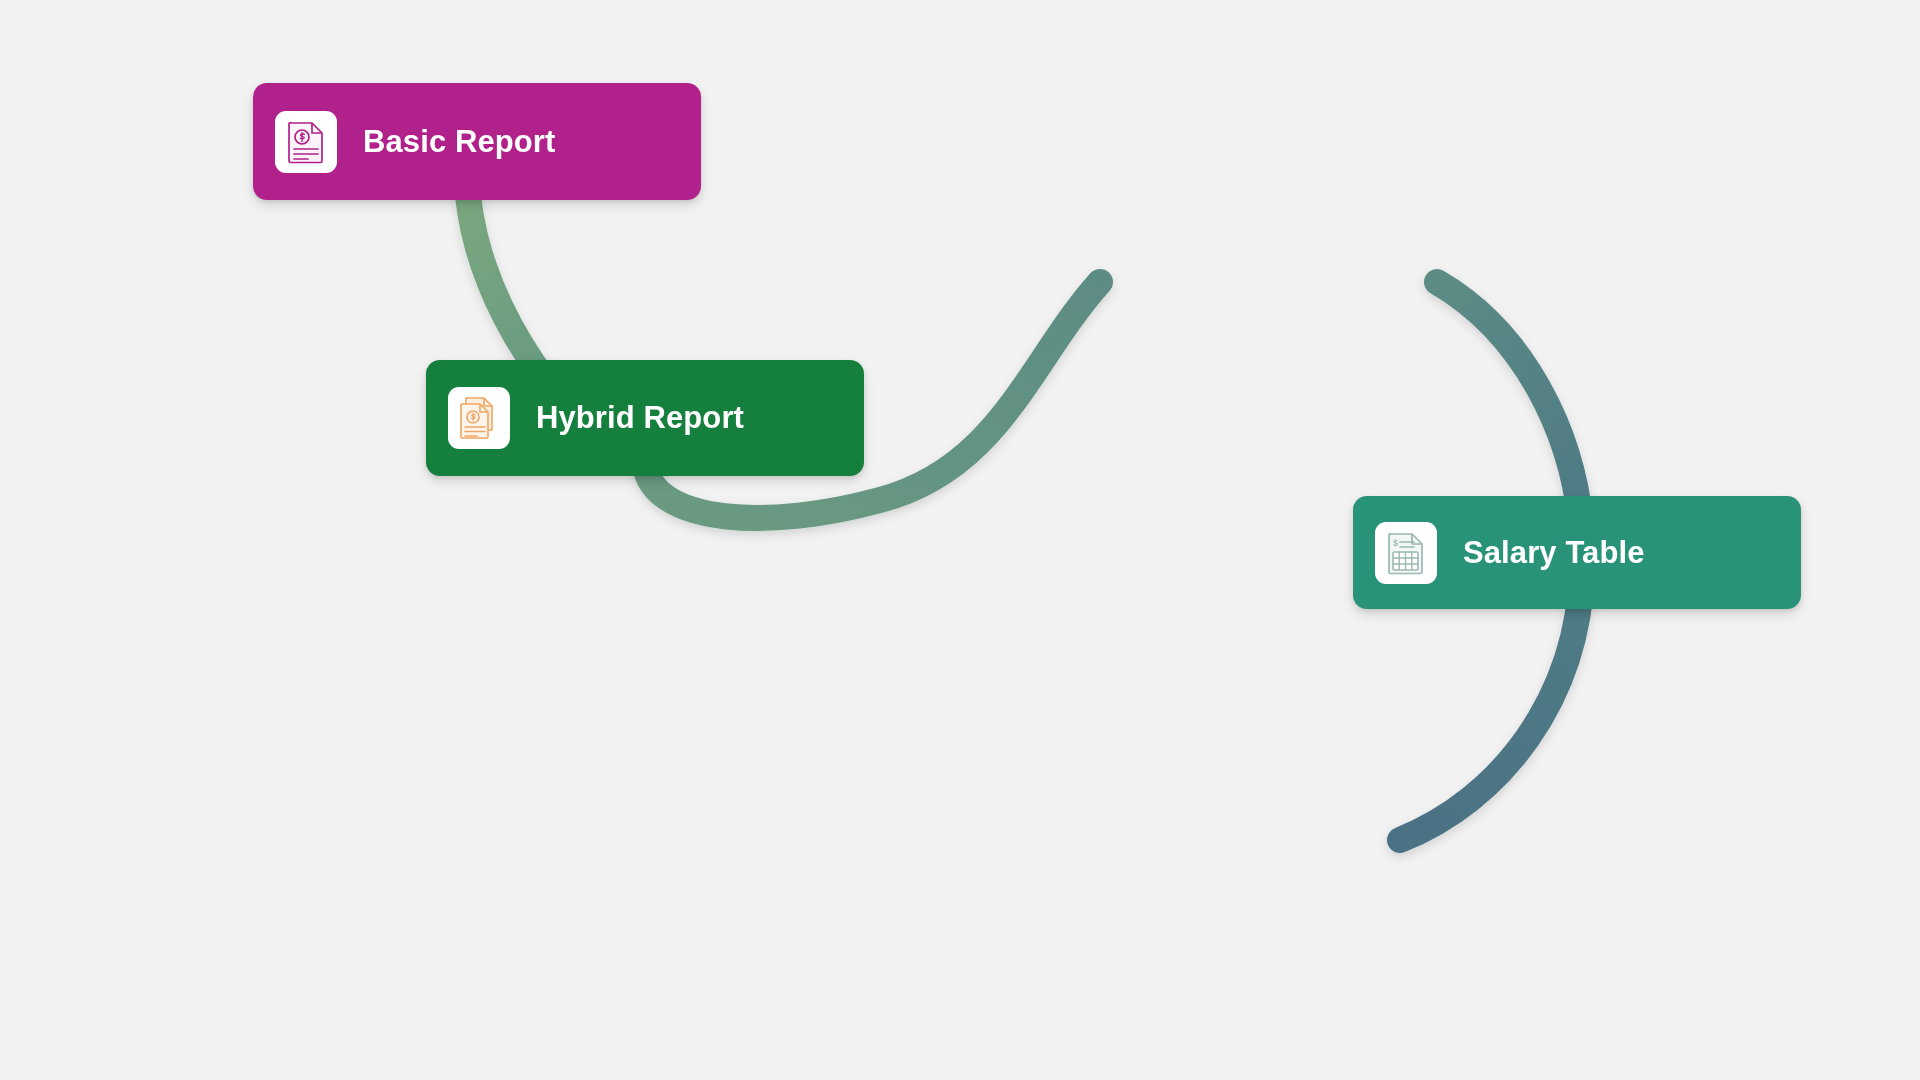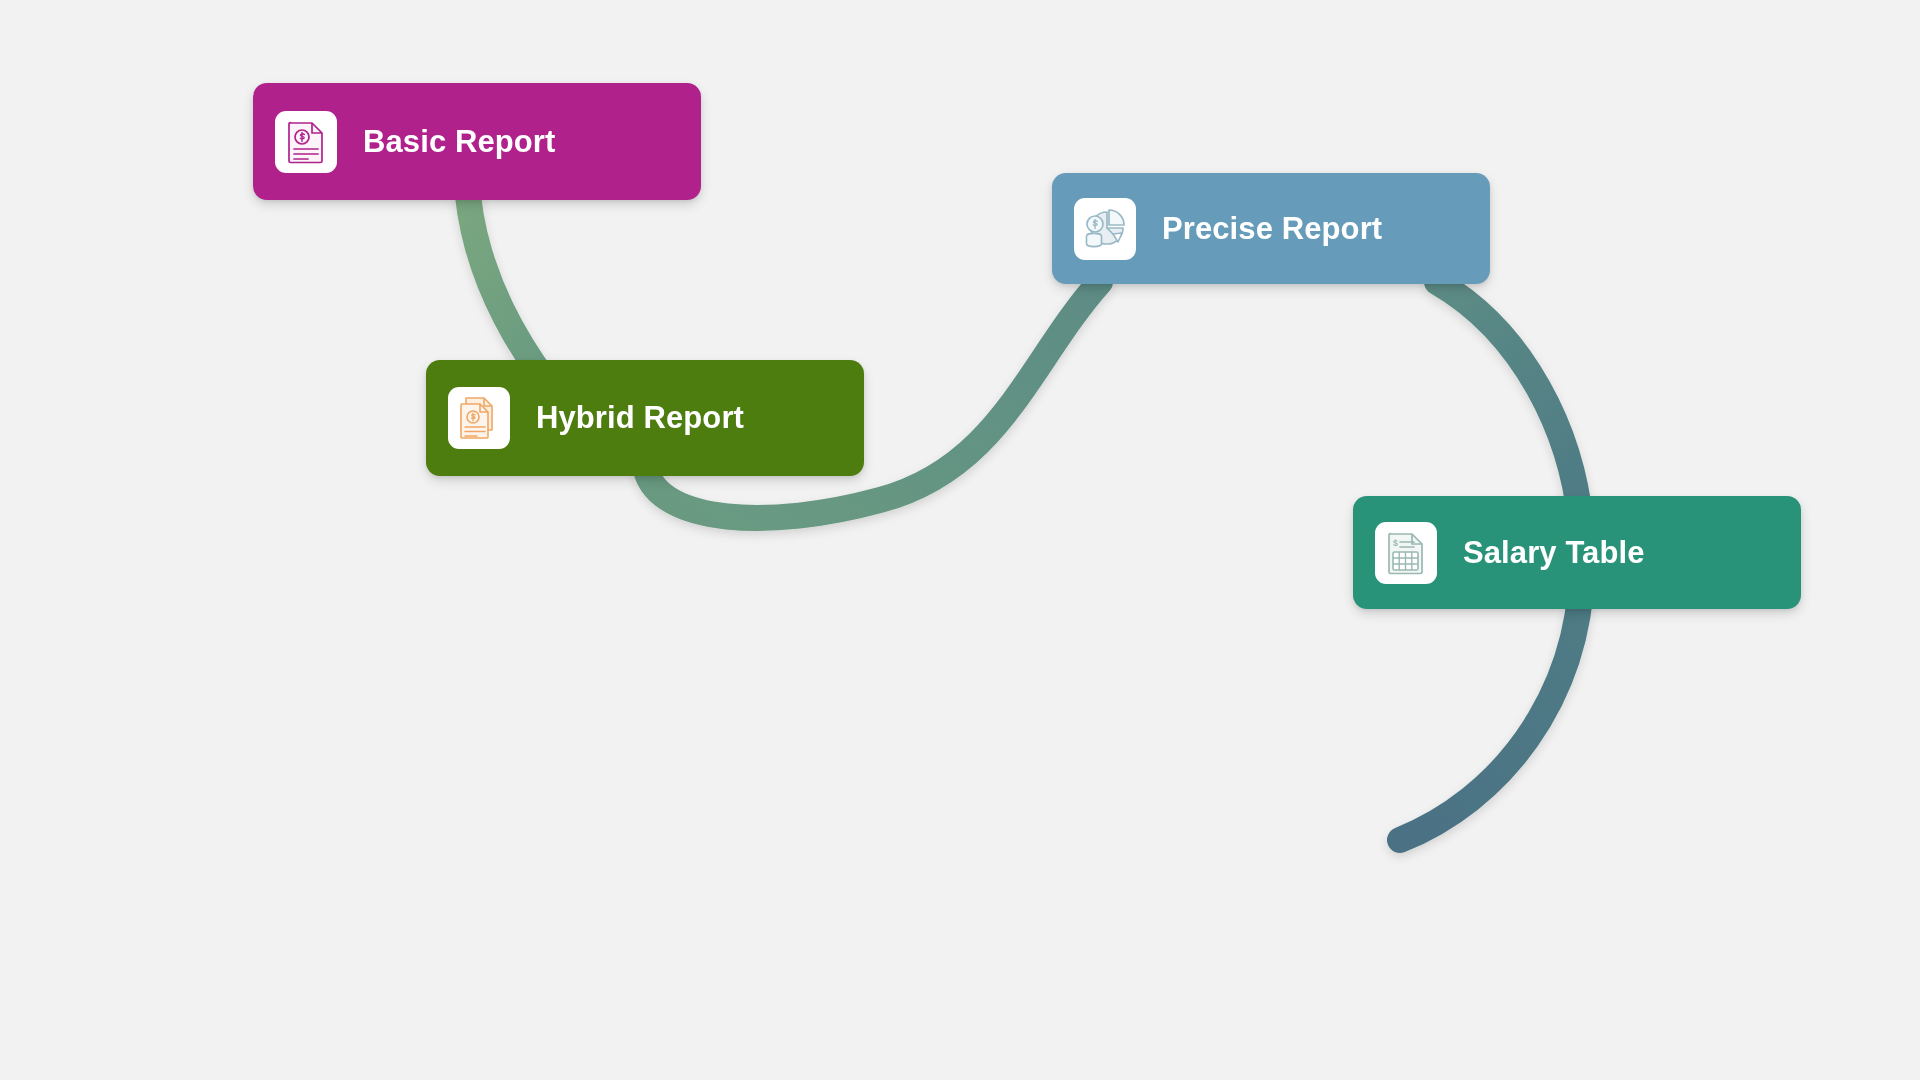--- a/index.html
+++ b/index.html
@@ -113,51 +113,35 @@
         <path d="M4 3 h22 l10 10 v28 a1.5 1.5 0 0 1 -1.5 1.5 h-30 a1.5 1.5 0 0 1 -1.5 -1.5 v-37 a1.5 1.5 0 0 1 1.5 -1.5 z" fill="#fdf4fa" stroke="#b0218c" stroke-width="1.7" stroke-linejoin="round"></path>
         <path d="M26 3 v10 h10" fill="none" stroke="#b0218c" stroke-width="1.7" stroke-linejoin="round"></path>
         <circle cx="16" cy="17" r="7" fill="none" stroke="#b0218c" stroke-width="1.7"></circle>
         <path d="M16 12.5 v9 M18.3 14.5 c-0.6 -0.9 -3.6 -1.1 -3.8 0.6 c-0.2 1.5 3.9 1 3.7 2.6 c-0.2 1.6 -3.2 1.5 -3.9 0.5" fill="none" stroke="#b0218c" stroke-width="1.4" stroke-linecap="round"></path>
         <path d="M8 29 h24 M8 34 h24 M8 39 h14" stroke="#b0218c" stroke-width="1.7" stroke-linecap="round"></path>
       </svg>
     </div>
     <div class="node-label">Basic Report</div>
   </div>
 
-  <div class="node" id="node-hybrid-report" style="background: #4d7c0f;">
+  <div class="node" id="node-hybrid-report" style="background: #15803d;">
     <div class="node-icon">
       <svg width="42" height="44" viewBox="0 0 42 44" fill="none">
         <path d="M8 2 h18 l8 8 v24 h-26 z" fill="#fdf0e3" stroke="#f0a763" stroke-width="1.6" stroke-linejoin="round"></path>
         <path d="M26 2 v8 h8" fill="none" stroke="#f0a763" stroke-width="1.6" stroke-linejoin="round"></path>
         <path d="M4 8 h18 l8 8 v25 a1 1 0 0 1 -1 1 h-25 a1 1 0 0 1 -1 -1 v-32 a1 1 0 0 1 1 -1 z" fill="#fdf4ec" stroke="#f0a763" stroke-width="1.6" stroke-linejoin="round"></path>
         <path d="M22 8 v8 h8" fill="none" stroke="#f0a763" stroke-width="1.6" stroke-linejoin="round"></path>
         <circle cx="15" cy="21" r="6" fill="none" stroke="#f0a763" stroke-width="1.6"></circle>
         <path d="M15 17.2 v7.6 M17 18.9 c-0.5 -0.8 -3.1 -0.9 -3.3 0.5 c-0.2 1.3 3.4 0.9 3.2 2.2 c-0.2 1.4 -2.8 1.3 -3.4 0.4" fill="none" stroke="#f0a763" stroke-width="1.3" stroke-linecap="round"></path>
         <path d="M7 31 h20 M7 35.5 h20 M7 40 h12" stroke="#f0a763" stroke-width="1.6" stroke-linecap="round"></path>
       </svg>
     </div>
     <div class="node-label">Hybrid Report</div>
   </div>
 
-  <div class="node" id="node-precise-report" style="background: rgb(102, 156, 185);">
-    <div class="node-icon">
-      <svg width="44" height="42" viewBox="0 0 44 42" fill="none">
-        <path d="M24 4 a16 16 0 1 0 16 16 h-16 z" fill="#e7eff3" stroke="#9ab9c7" stroke-width="1.7" stroke-linejoin="round"></path>
-        <path d="M26 2 v15 h15 a15 15 0 0 0 -15 -15 z" fill="#f3f8fa" stroke="#9ab9c7" stroke-width="1.7" stroke-linejoin="round"></path>
-        <path d="M24 20 l11 11" stroke="#9ab9c7" stroke-width="1.7"></path>
-        <path d="M30 26 l9 -1 -4 9 z" fill="#ffffff" stroke="#9ab9c7" stroke-width="1.6" stroke-linejoin="round"></path>
-        <circle cx="12" cy="16" r="8" fill="#f3f8fa" stroke="#9ab9c7" stroke-width="1.7"></circle>
-        <path d="M12 11.5 v9 M14.2 13.4 c-0.6 -0.9 -3.5 -1 -3.7 0.6 c-0.2 1.4 3.7 0.9 3.5 2.4 c-0.2 1.5 -3 1.4 -3.7 0.5" fill="none" stroke="#9ab9c7" stroke-width="1.4" stroke-linecap="round"></path>
-        <ellipse cx="11" cy="28" rx="7.5" ry="2.6" fill="#f3f8fa" stroke="#9ab9c7" stroke-width="1.6"></ellipse>
-        <path d="M3.5 28 v4 a7.5 2.6 0 0 0 15 0 v-4" fill="#f3f8fa" stroke="#9ab9c7" stroke-width="1.6"></path>
-        <path d="M3.5 32 v4 a7.5 2.6 0 0 0 15 0 v-4" fill="#f3f8fa" stroke="#9ab9c7" stroke-width="1.6"></path>
-      </svg>
-    </div>
-    <div class="node-label">Precise Report</div>
-  </div>
 
   <div class="node" id="node-salary-table" style="background: rgb(40, 147, 120);">
     <div class="node-icon">
       <svg width="40" height="44" viewBox="0 0 40 44" fill="none">
         <path d="M4 3 h22 l10 10 v28 a1.5 1.5 0 0 1 -1.5 1.5 h-30 a1.5 1.5 0 0 1 -1.5 -1.5 v-37 a1.5 1.5 0 0 1 1.5 -1.5 z" fill="#f2f7f6" stroke="#9bb8b1" stroke-width="1.7" stroke-linejoin="round"></path>
         <path d="M26 3 v10 h10" fill="none" stroke="#9bb8b1" stroke-width="1.7" stroke-linejoin="round"></path>
         <text x="7" y="15" font-family="Liberation Sans, sans-serif" font-size="9" font-weight="700" fill="#9bb8b1">$</text>
         <path d="M14 11 h14 M14 16 h14" stroke="#9bb8b1" stroke-width="1.7" stroke-linecap="round"></path>
         <rect x="7" y="21" width="25" height="18" rx="1.5" fill="#ffffff" stroke="#9bb8b1" stroke-width="1.6"></rect>
         <path d="M7 27 h25 M7 33 h25 M13.2 21 v18 M19.5 21 v18 M25.8 21 v18" stroke="#9bb8b1" stroke-width="1.4"></path>

